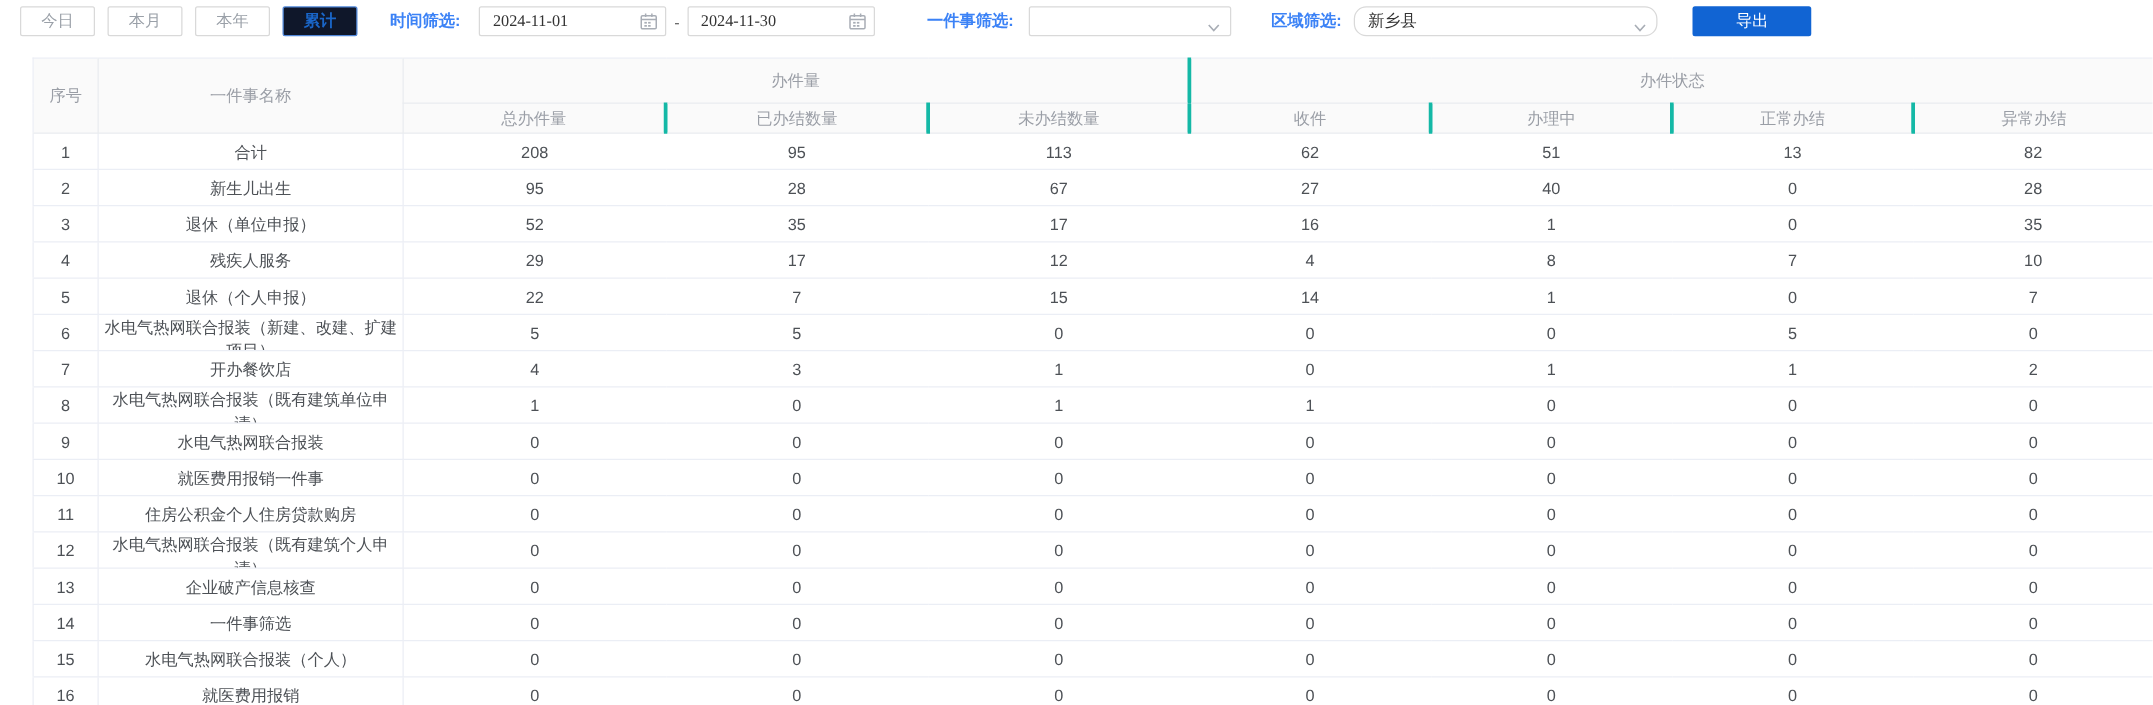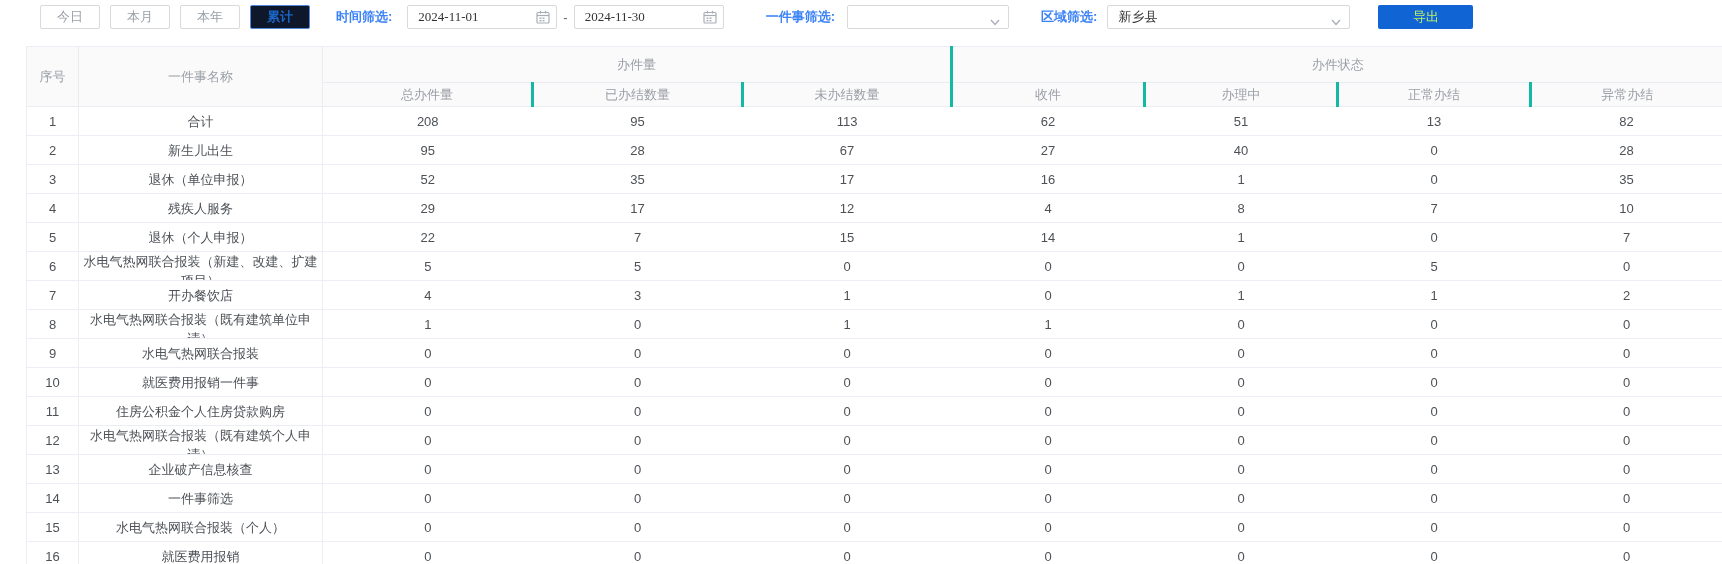--- a/index.html
+++ b/index.html
@@ -1,40 +1,40 @@
 <!DOCTYPE html>
 <html><head>
 <meta charset="utf-8">
 <style>
   * { margin:0; padding:0; box-sizing:border-box; }
   html,body { width:1722px; height:564px; background:#fff; overflow:hidden;
     font-family:"Liberation Sans","DejaVu Sans",sans-serif; }
 
   
-  .topbar { display:flex; align-items:center; height:46px; padding:0 0 12px 40px; }
+  .topbar { display:flex; align-items:center; height:46px; padding:0 0 12px 16px; }
   .qbtn { width:60px; height:24px; border:1px solid #d9d9d9; background:#fff; border-radius:2px;
     color:#9aa0a8; font-size:13px; display:flex; align-items:center; justify-content:center;
     margin-right:10px; cursor:pointer; }
   .qbtn.active { background:#0f172a; border-color:#4f86d8; color:#1a66c8; font-weight:bold; }
   .flabel { font-size:13px; color:#3b82f6; font-weight:bold; white-space:nowrap; }
   .lab-time { margin-left:16px; }
   .date-box { position:relative; width:150px; height:24px; margin-left:15px; }
   .date-box input { width:100%; height:100%; border:1px solid #d9d9d9; border-radius:2px;
     font-size:13px; color:#333; padding:0 26px 0 10px; outline:none;
     font-family:Liberation Serif, serif; }
   .date-box .cal { position:absolute; right:6px; top:4px; width:16px; height:16px; cursor:pointer; }
   .dash { margin:0 6px; color:#666; font-size:13px; }
   .lab-thing { margin-left:42px; }
   .sel { position:relative; height:24px; border:1px solid #d9d9d9; border-radius:2px;
     background:#fff; display:flex; align-items:center; padding:0 24px 0 10px;
     font-size:13px; color:#333; cursor:pointer; }
   .sel-thing { width:162px; margin-left:12px; }
-  .sel-region { width:243px; margin-left:36px; }
+  .sel-region { width:243px; margin-left:36px;border-radius:10px; }
   .sel .chev { position:absolute; right:8px; top:8px; }
-  .export-btn { width:95px; height:24px; margin-left:28px; background:#1164d3; color:#bef264;
+  .export-btn { width:95px; height:24px; margin-left:28px; background:#1164d3; color:#ffffff;
     border:none; border-radius:2px; font-size:13px; cursor:pointer;
     display:flex; align-items:center; justify-content:center;
     font-family:"Liberation Sans","DejaVu Sans",sans-serif; }
 
   
   .table-wrap { margin-left:26px; width:1696px; }
   table { border-collapse:collapse; table-layout:fixed; width:1696px;
     border-top:1px solid #ebeef5; border-left:1px solid #ebeef5; }
   thead th { background:#fafafa; color:#9a9ea6; font-weight:normal; font-size:13px;
     border-bottom:1px solid #e9ecf0; border-right:3px solid #14b8a6; }

